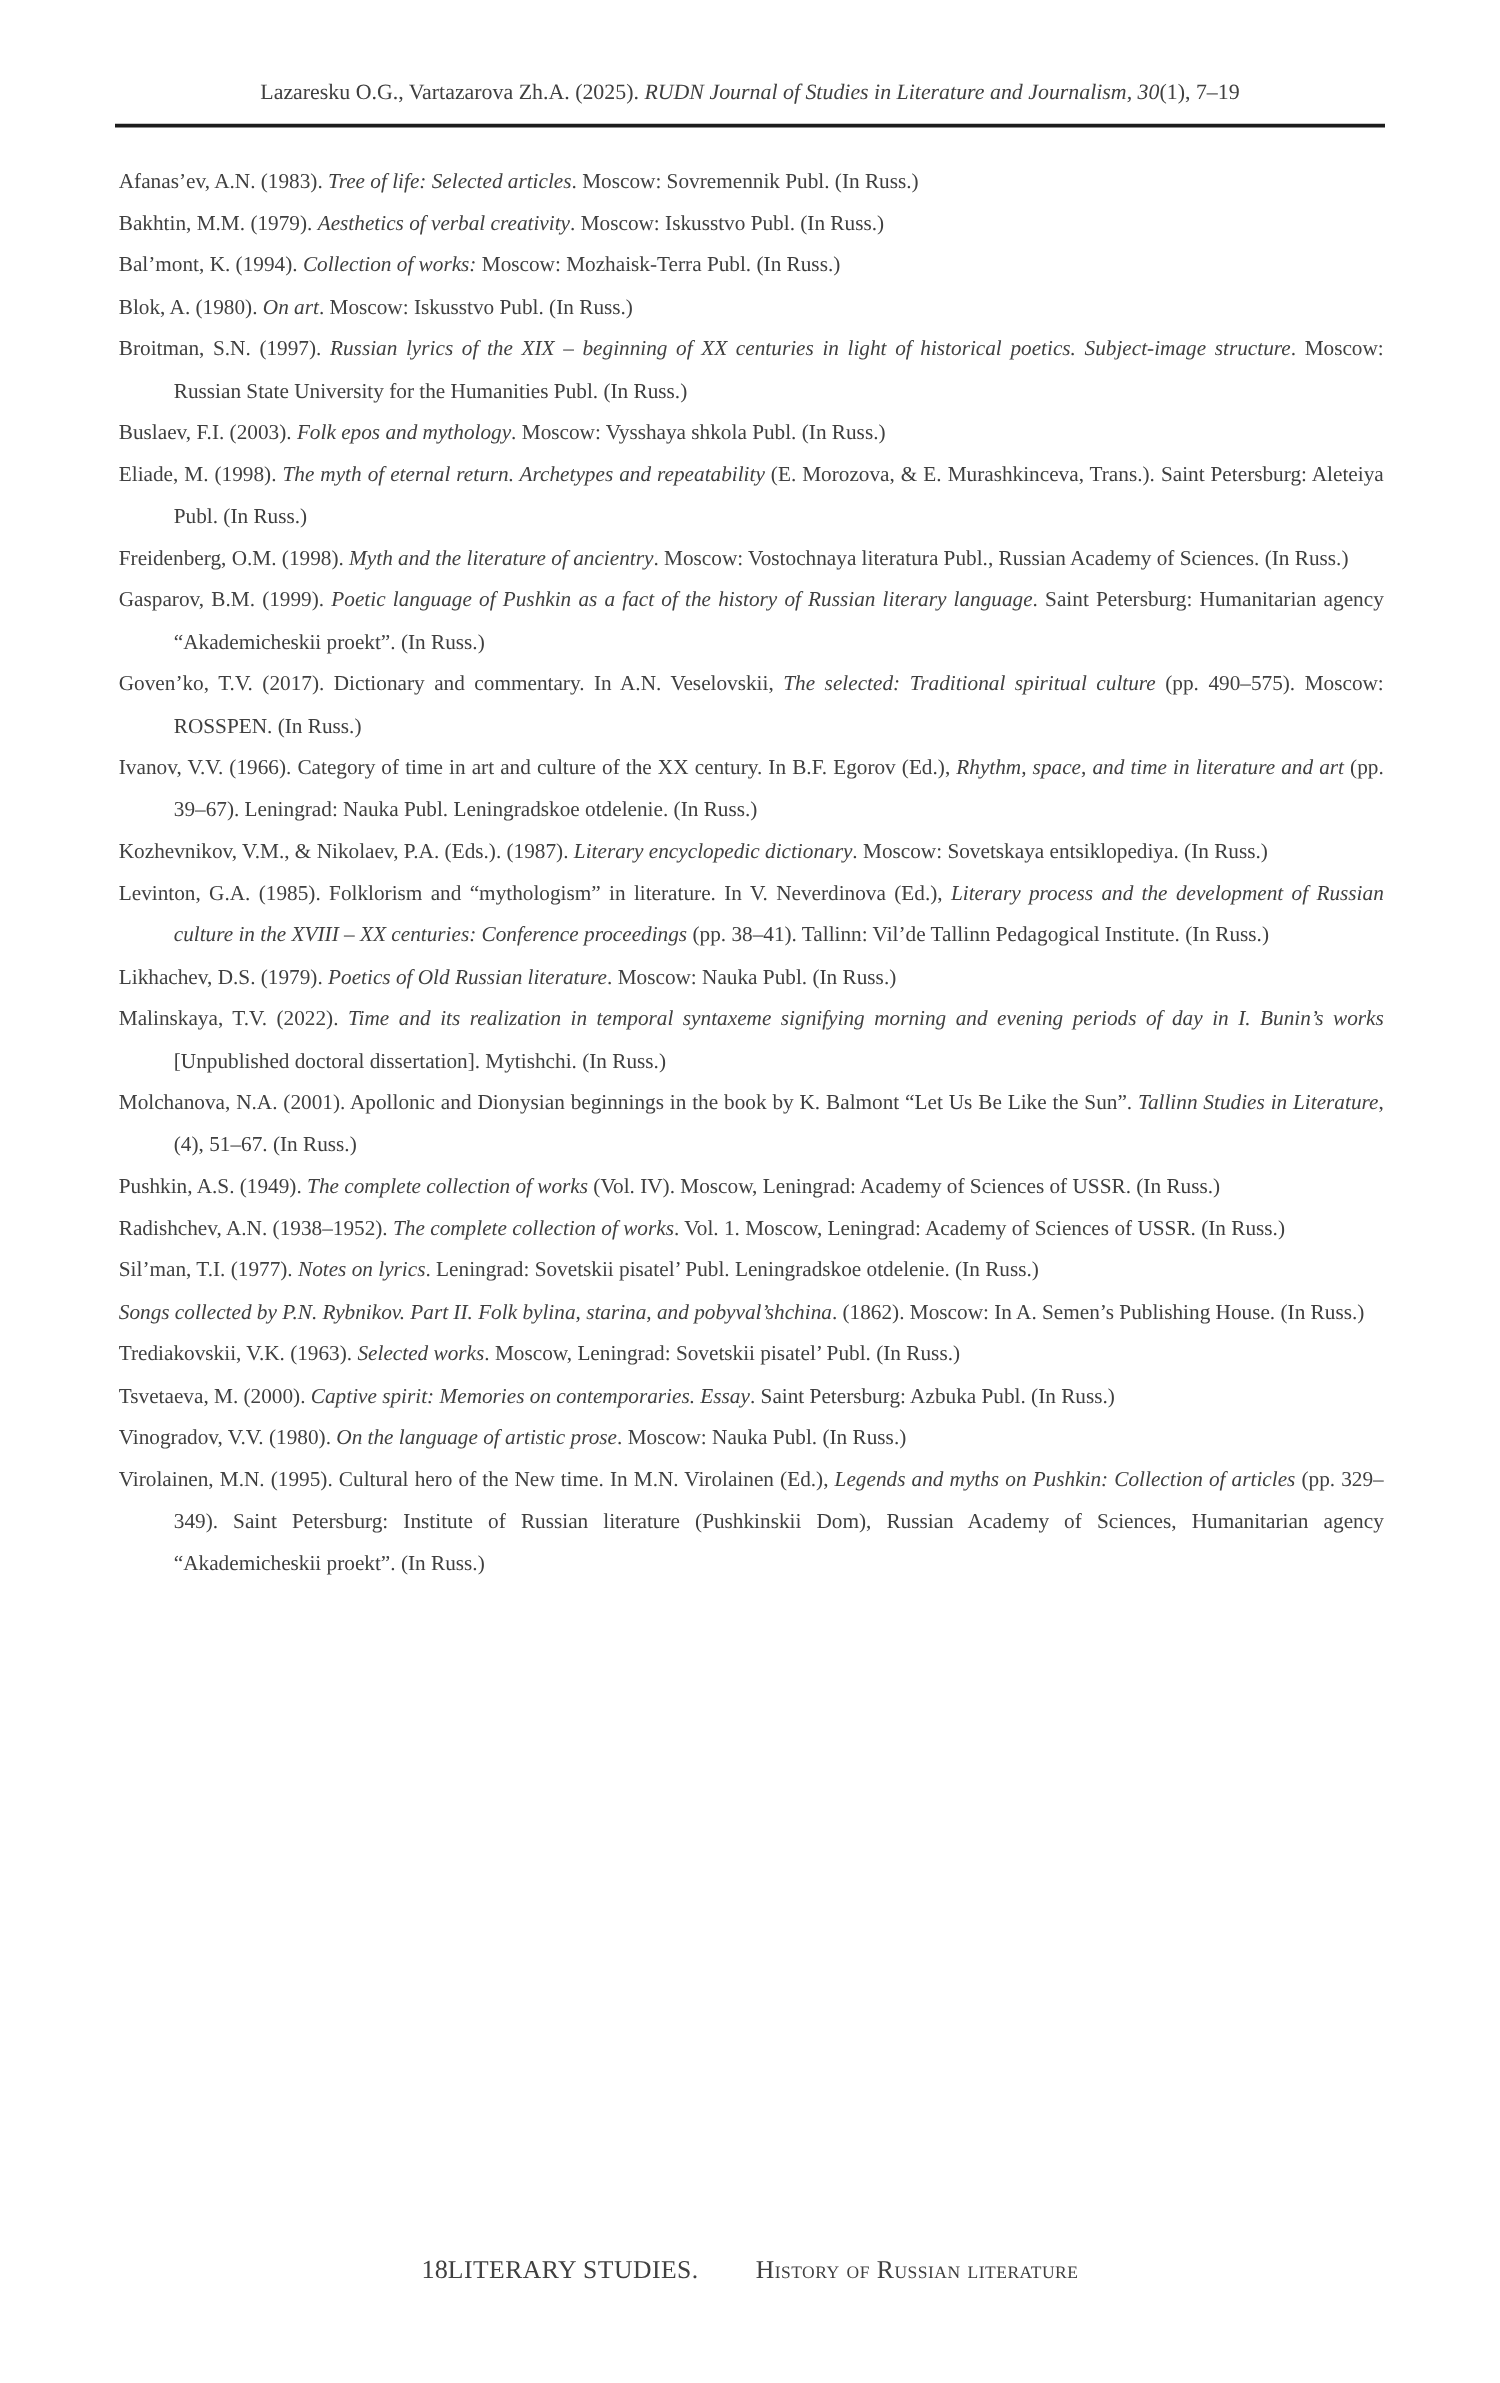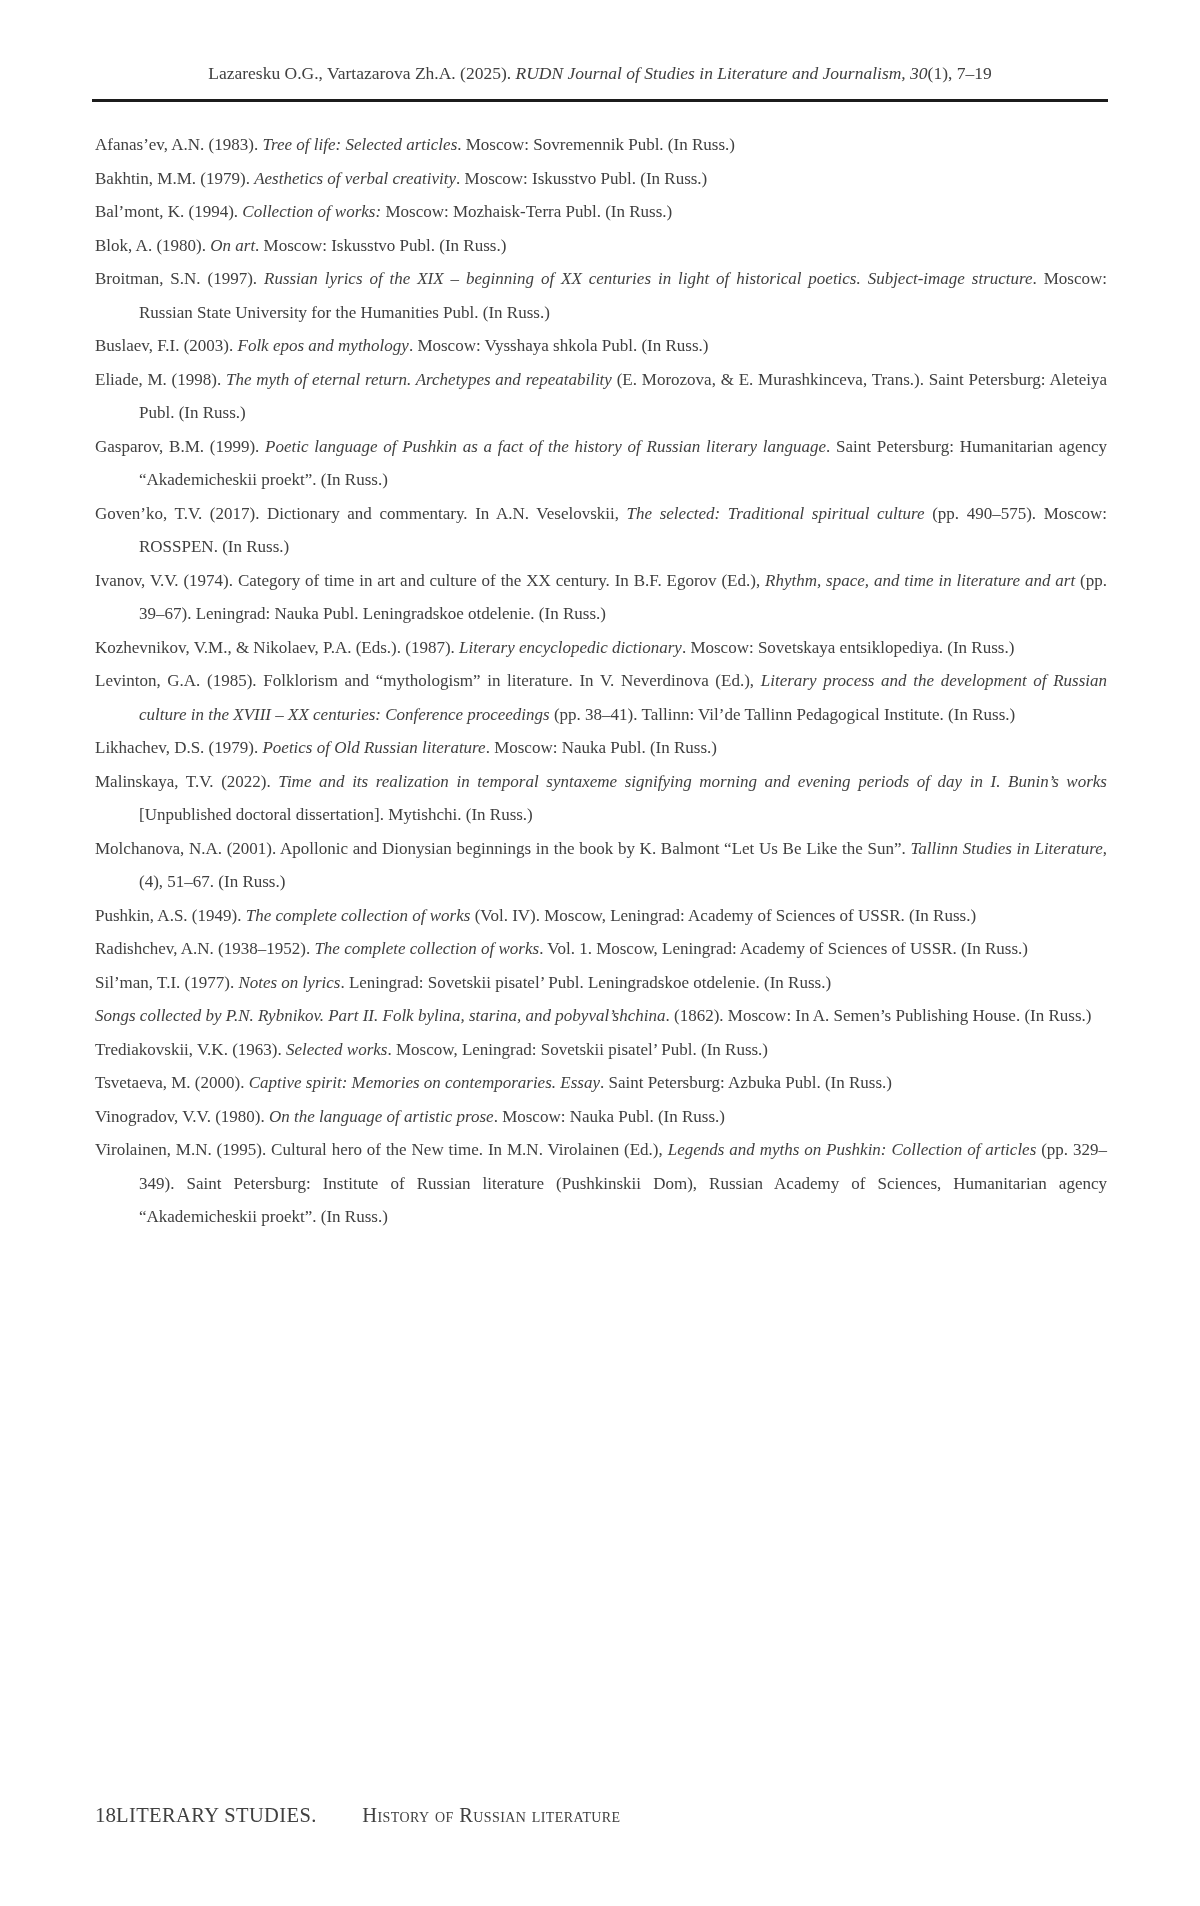--- a/index.html
+++ b/index.html
@@ -49,21 +49,21 @@
   }
   .ref-entry em, .header-line em {
     font-style: italic;
   }
   .footer {
     position: absolute;
     top: 1803px;
     left: 95px;
     right: 95px;
     display: flex;
-    justify-content: flex-start;
+    justify-content: center;
     align-items: baseline;
   }
   .page-num {
     font-size: 21px;
   }
   .running-head {
     font-size: 20.5px;
     letter-spacing: 0.4px;
   }
   .running-head .sc {
@@ -78,23 +78,24 @@
   <div class="header-line"><span>Lazaresku O.G., Vartazarova Zh.A. (2025). </span><em>RUDN Journal of Studies in Literature and Journalism, 30</em><span>(1), 7–19</span></div>
   <div class="header-rule"></div>
   <div class="refs">
       <div class="ref-entry"><span>Afanas’ev, A.N. (1983). </span><em>Tree of life: Selected articles</em><span>. Moscow: Sovremennik Publ. (In Russ.)</span></div>
       <div class="ref-entry"><span>Bakhtin, M.M. (1979). </span><em>Aesthetics of verbal creativity</em><span>. Moscow: Iskusstvo Publ. (In Russ.)</span></div>
       <div class="ref-entry"><span>Bal’mont, K. (1994). </span><em>Collection of works:</em><span> Moscow: Mozhaisk-Terra Publ. (In Russ.)</span></div>
       <div class="ref-entry"><span>Blok, A. (1980). </span><em>On art</em><span>. Moscow: Iskusstvo Publ. (In Russ.)</span></div>
       <div class="ref-entry"><span>Broitman, S.N. (1997). </span><em>Russian lyrics of the XIX – beginning of XX centuries in light of historical poetics. Subject-image structure</em><span>. Moscow: Russian State University for the Humanities Publ. (In Russ.)</span></div>
       <div class="ref-entry"><span>Buslaev, F.I. (2003). </span><em>Folk epos and mythology</em><span>. Moscow: Vysshaya shkola Publ. (In Russ.)</span></div>
       <div class="ref-entry"><span>Eliade, M. (1998). </span><em>The myth of eternal return. Archetypes and repeatability</em><span> (E. Morozova, &amp; E. Murashkinceva, Trans.). Saint Petersburg: Aleteiya Publ. (In Russ.)</span></div>
+      <div class="ref-entry"><span>Freidenberg, O.M. (1998). </span><em>Myth and the literature of ancientry</em><span>. Moscow: Vostochnaya literatura Publ., Russian Academy of Sciences. (In Russ.)</span></div>
       <div class="ref-entry"><span>Gasparov, B.M. (1999). </span><em>Poetic language of Pushkin as a fact of the history of Russian literary language</em><span>. Saint Petersburg: Humanitarian agency “Akademicheskii proekt”. (In Russ.)</span></div>
       <div class="ref-entry"><span>Goven’ko, T.V. (2017). Dictionary and commentary. In A.N. Veselovskii, </span><em>The selected: Traditional spiritual culture</em><span> (pp. 490–575). Moscow: ROSSPEN. (In Russ.)</span></div>
-      <div class="ref-entry"><span>Ivanov, V.V. (1974). Category of time in art and culture of the XX century. In B.F. Egorov (Ed.), </span><em>Rhythm, space, and time in literature and art</em><span> (pp. 39–67). Leningrad: Nauka Publ. Leningradskoe otdelenie. (In Russ.)</span></div>
+      <div class="ref-entry"><span>Ivanov, V.V. (1966). Category of time in art and culture of the XX century. In B.F. Egorov (Ed.), </span><em>Rhythm, space, and time in literature and art</em><span> (pp. 39–67). Leningrad: Nauka Publ. Leningradskoe otdelenie. (In Russ.)</span></div>
       <div class="ref-entry"><span>Kozhevnikov, V.M., &amp; Nikolaev, P.A. (Eds.). (1987). </span><em>Literary encyclopedic dictionary</em><span>. Moscow: Sovetskaya entsiklopediya. (In Russ.)</span></div>
       <div class="ref-entry"><span>Levinton, G.A. (1985). Folklorism and “mythologism” in literature. In V. Neverdinova (Ed.), </span><em>Literary process and the development of Russian culture in the XVIII – XX centuries: Conference proceedings</em><span> (pp. 38–41). Tallinn: Vil’de Tallinn Pedagogical Institute. (In Russ.)</span></div>
       <div class="ref-entry"><span>Likhachev, D.S. (1979). </span><em>Poetics of Old Russian literature</em><span>. Moscow: Nauka Publ. (In Russ.)</span></div>
       <div class="ref-entry"><span>Malinskaya, T.V. (2022). </span><em>Time and its realization in temporal syntaxeme signifying morning and evening periods of day in I. Bunin’s works</em><span> [Unpublished doctoral dissertation]. Mytishchi. (In Russ.)</span></div>
       <div class="ref-entry"><span>Molchanova, N.A. (2001). Apollonic and Dionysian beginnings in the book by K. Balmont “Let Us Be Like the Sun”. </span><em>Tallinn Studies in Literature</em><span>, (4), 51–67. (In Russ.)</span></div>
       <div class="ref-entry"><span>Pushkin, A.S. (1949). </span><em>The complete collection of works</em><span> (Vol. IV). Moscow, Leningrad: Academy of Sciences of USSR. (In Russ.)</span></div>
       <div class="ref-entry"><span>Radishchev, A.N. (1938–1952). </span><em>The complete collection of works</em><span>. Vol. 1. Moscow, Leningrad: Academy of Sciences of USSR. (In Russ.)</span></div>
       <div class="ref-entry"><span>Sil’man, T.I. (1977). </span><em>Notes on lyrics</em><span>. Leningrad: Sovetskii pisatel’ Publ. Leningradskoe otdelenie. (In Russ.)</span></div>
       <div class="ref-entry"><em>Songs collected by P.N. Rybnikov. Part II. Folk bylina, starina, and pobyval’shchina</em><span>. (1862). Moscow: In A. Semen’s Publishing House. (In Russ.)</span></div>
       <div class="ref-entry"><span>Trediakovskii, V.K. (1963). </span><em>Selected works</em><span>. Moscow, Leningrad: Sovetskii pisatel’ Publ. (In Russ.)</span></div>

